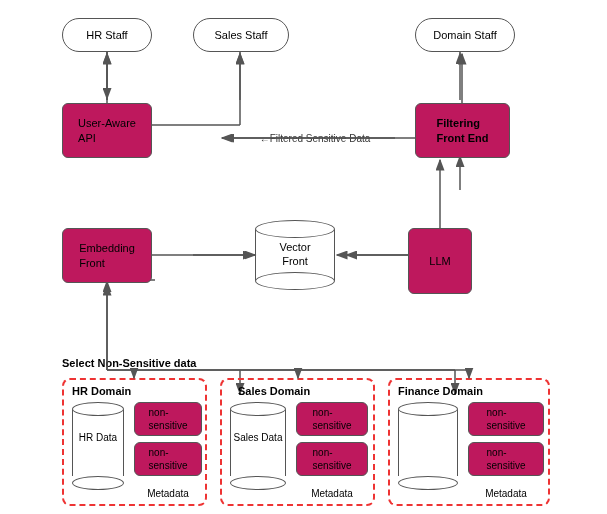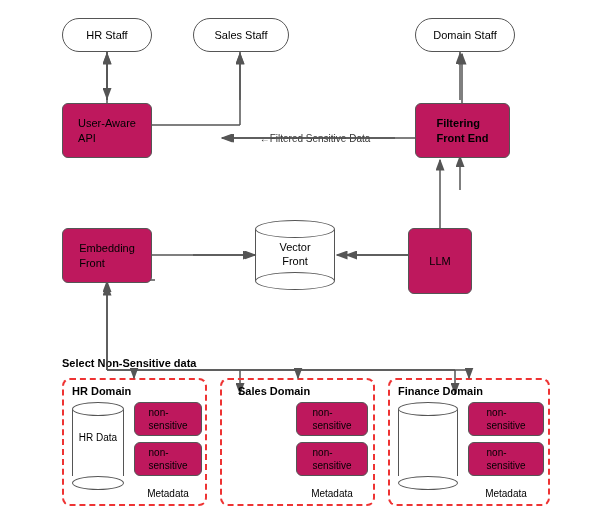--- a/index.html
+++ b/index.html
@@ -170,20 +170,28 @@
     <div class="node" style="position:absolute; bottom:4px; left:70px; width:68px; font-size:10px; text-align:center;">
       <span>Metadata</span>
     </div>
   </div>
 
   <div class="dashed-box" style="left:220px; top:378px; width:155px; height:128px;">
     <div class="node" style="position:absolute; top:4px; left:16px; font-size:11px; font-weight:bold;">
       <span>Sales Domain</span>
     </div>
 
+    <div style="position:absolute; left:8px; top:22px; width:56px; height:88px;">
+      <div style="position:absolute; top:0; left:0; width:56px; height:14px; border:1.5px solid #555; border-radius:50%; background:#fff; z-index:2;"></div>
+      <div style="position:absolute; top:7px; left:0; width:56px; height:67px; border-left:1.5px solid #555; border-right:1.5px solid #555; background:#fff; z-index:1;"></div>
+      <div style="position:absolute; bottom:0; left:0; width:56px; height:14px; border:1.5px solid #555; border-radius:50%; background:#fff; z-index:2;"></div>
+      <div style="position:absolute; top:30px; left:0; width:56px; text-align:center; font-size:10px; z-index:3;">
+        <span>Sales Data</span>
+      </div>
+    </div>
 
     <div class="node rounded-rect" style="position:absolute; left:74px; top:22px; width:72px; height:34px; font-size:10px;">
       <span style="white-space:pre-line;">non-
 sensitive</span>
     </div>
     <div class="node rounded-rect" style="position:absolute; left:74px; top:62px; width:72px; height:34px; font-size:10px;">
       <span style="white-space:pre-line;">non-
 sensitive</span>
     </div>
     <div class="node" style="position:absolute; bottom:4px; left:74px; width:72px; font-size:10px; text-align:center;">

